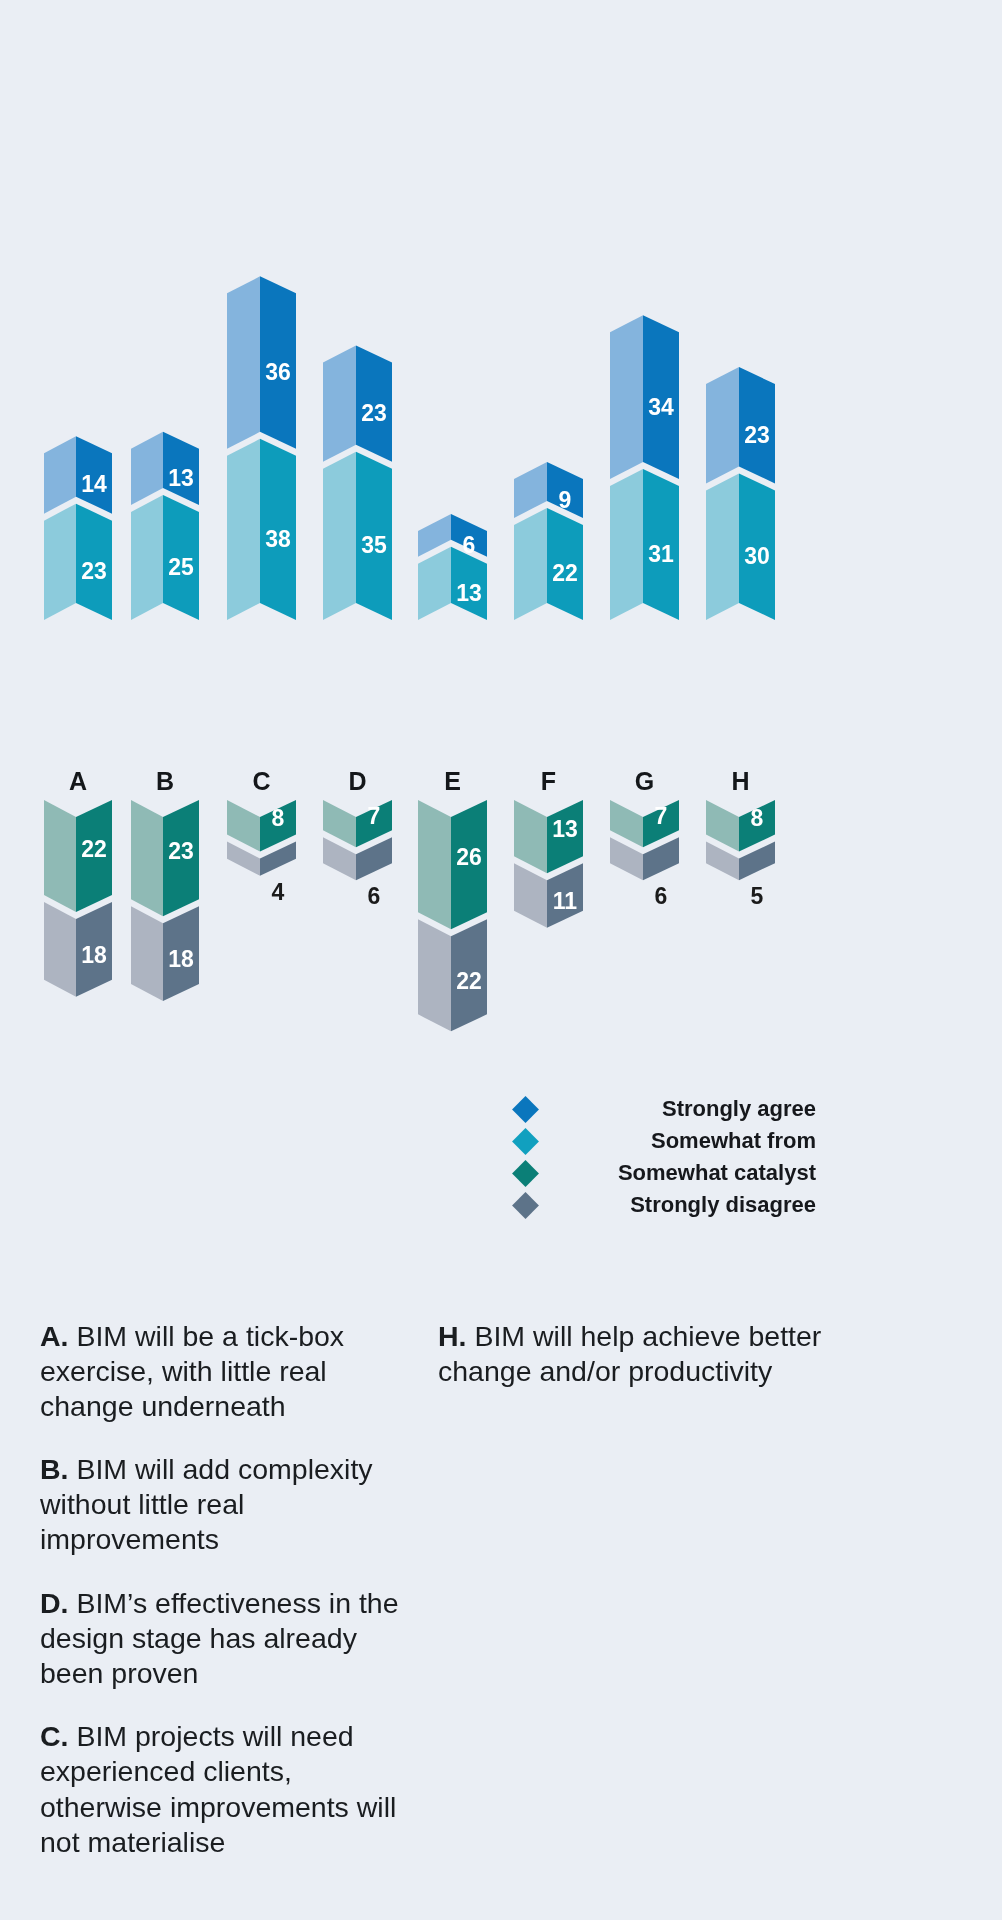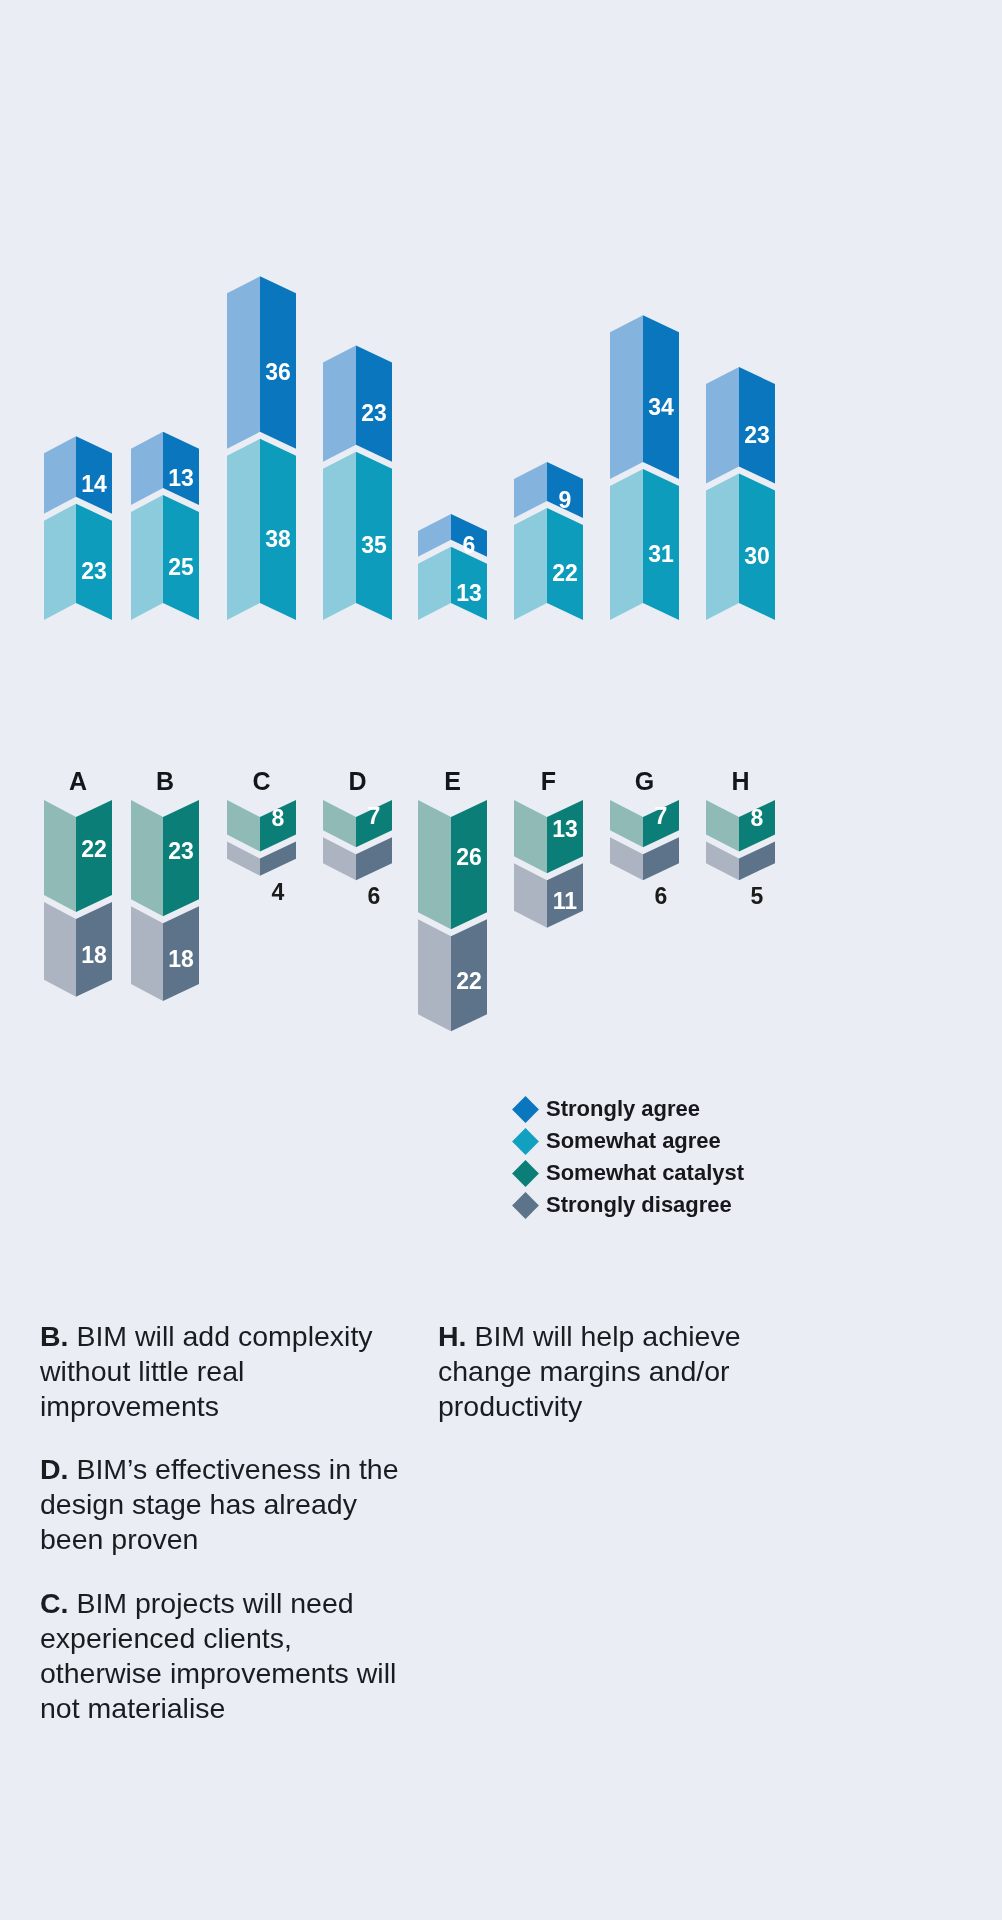--- a/index.html
+++ b/index.html
@@ -31,20 +31,21 @@
   #legend{
     position:absolute;
     left:516px;
     top:1093px;
     width:300px;
   }
   .legend-row{
     display:flex;
     align-items:center;
     height:32px;
+    justify-content:space-between;
   }
   .legend-diamond{
     width:19px;height:19px;
     transform:rotate(45deg);
     margin-right:11px;
     flex:0 0 auto;
   }
   .legend-label{
     font-family:"Liberation Sans", sans-serif;
     font-weight:bold;
@@ -252,36 +253,37 @@
       <text x="757" y="904.16" class="bar-value outside" text-anchor="middle">5</text>
     </svg>
 
   <div id="legend">
       <div class="legend-row">
         <span class="legend-diamond" style="background: rgb(10, 118, 189);"></span>
         <span class="legend-label">Strongly agree</span>
       </div>
       <div class="legend-row">
         <span class="legend-diamond" style="background: rgb(17, 160, 191);"></span>
-        <span class="legend-label">Somewhat agree</span>
+        <span class="legend-label">Somewhat from</span>
       </div>
       <div class="legend-row">
         <span class="legend-diamond" style="background: rgb(11, 127, 119);"></span>
         <span class="legend-label">Somewhat catalyst</span>
       </div>
       <div class="legend-row">
         <span class="legend-diamond" style="background: rgb(93, 115, 137);"></span>
         <span class="legend-label">Strongly disagree</span>
       </div>
     </div>
 
   <div id="captions">
     <div class="caption-col left" id="cap-left">
+        <p class="caption-item"><span class="k">A.</span><span> BIM will be a tick-box exercise, with little real change underneath</span></p>
         <p class="caption-item"><span class="k">B.</span><span> BIM will add complexity without little real improvements</span></p>
         <p class="caption-item"><span class="k">D.</span><span> BIM’s effectiveness in the design stage has already been proven</span></p>
         <p class="caption-item"><span class="k">C.</span><span> BIM projects will need experienced clients, otherwise improvements will not materialise</span></p>
       </div>
     <div class="caption-col right" id="cap-right">
-        <p class="caption-item"><span class="k">H.</span><span> BIM will help achieve change margins and/or productivity</span></p>
+        <p class="caption-item"><span class="k">H.</span><span> BIM will help achieve better change and/or productivity</span></p>
       </div>
   </div>
 
 </div>
 
 </body></html>

